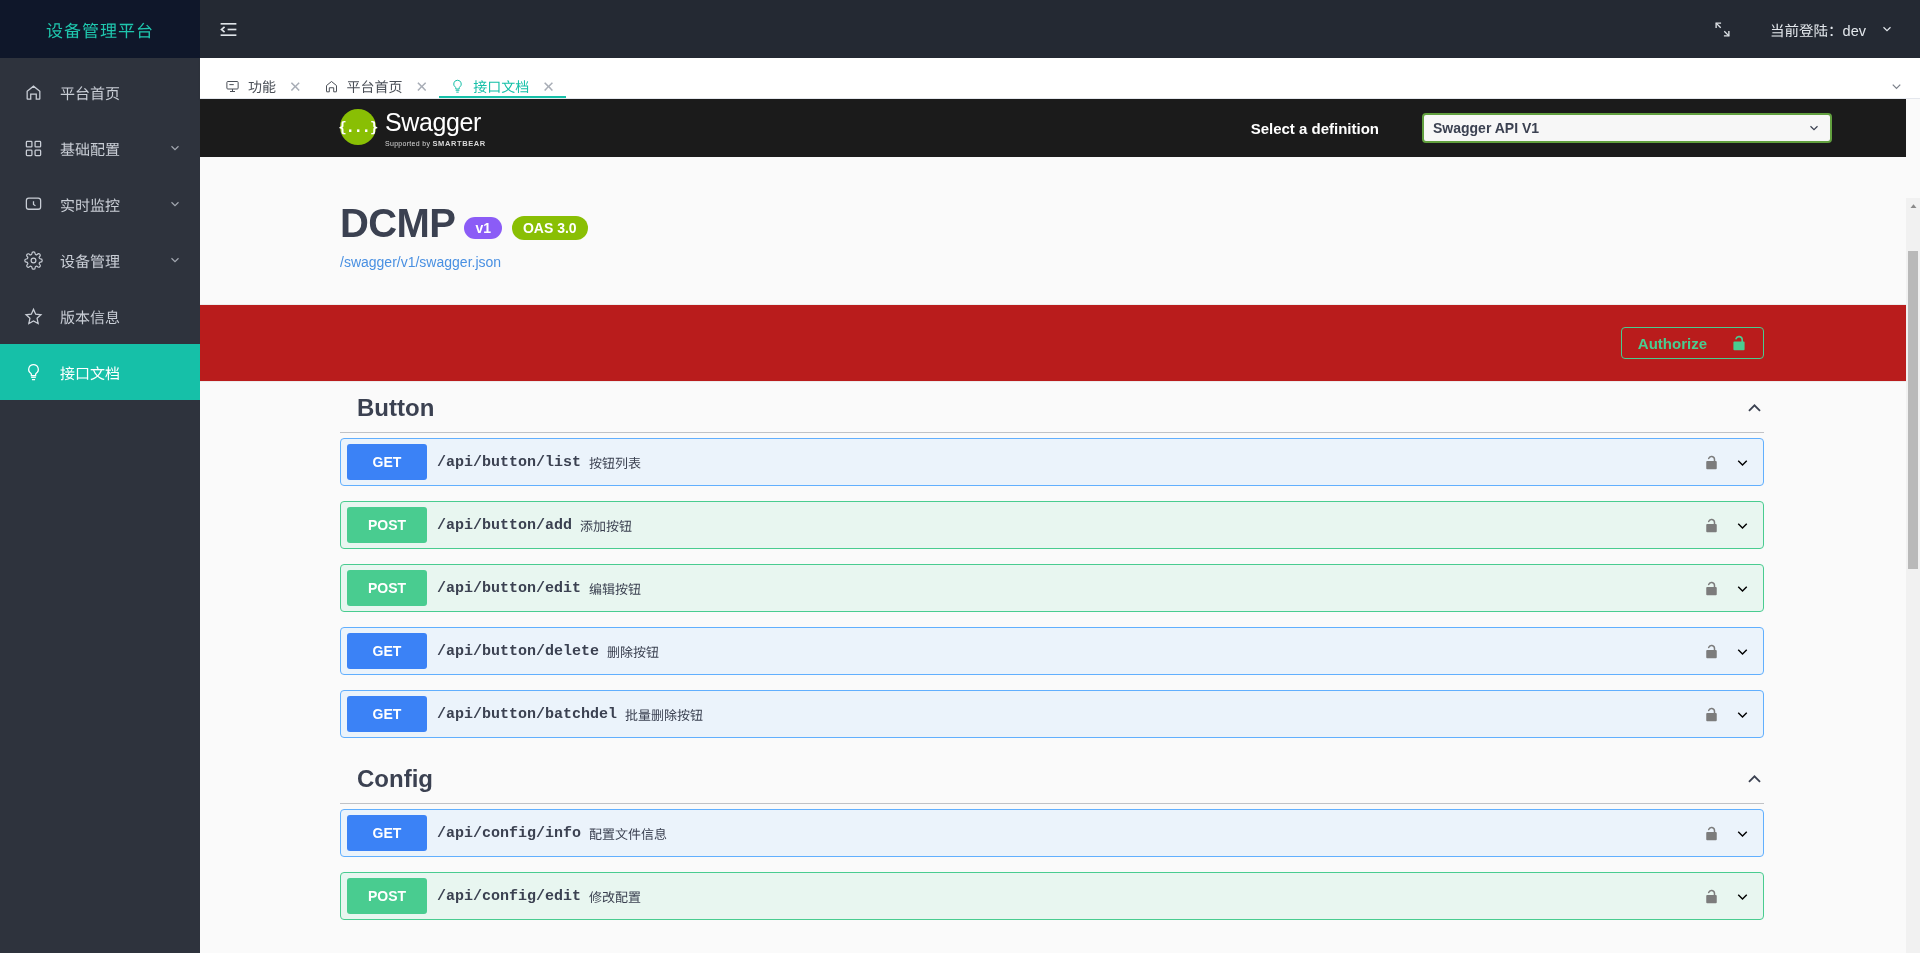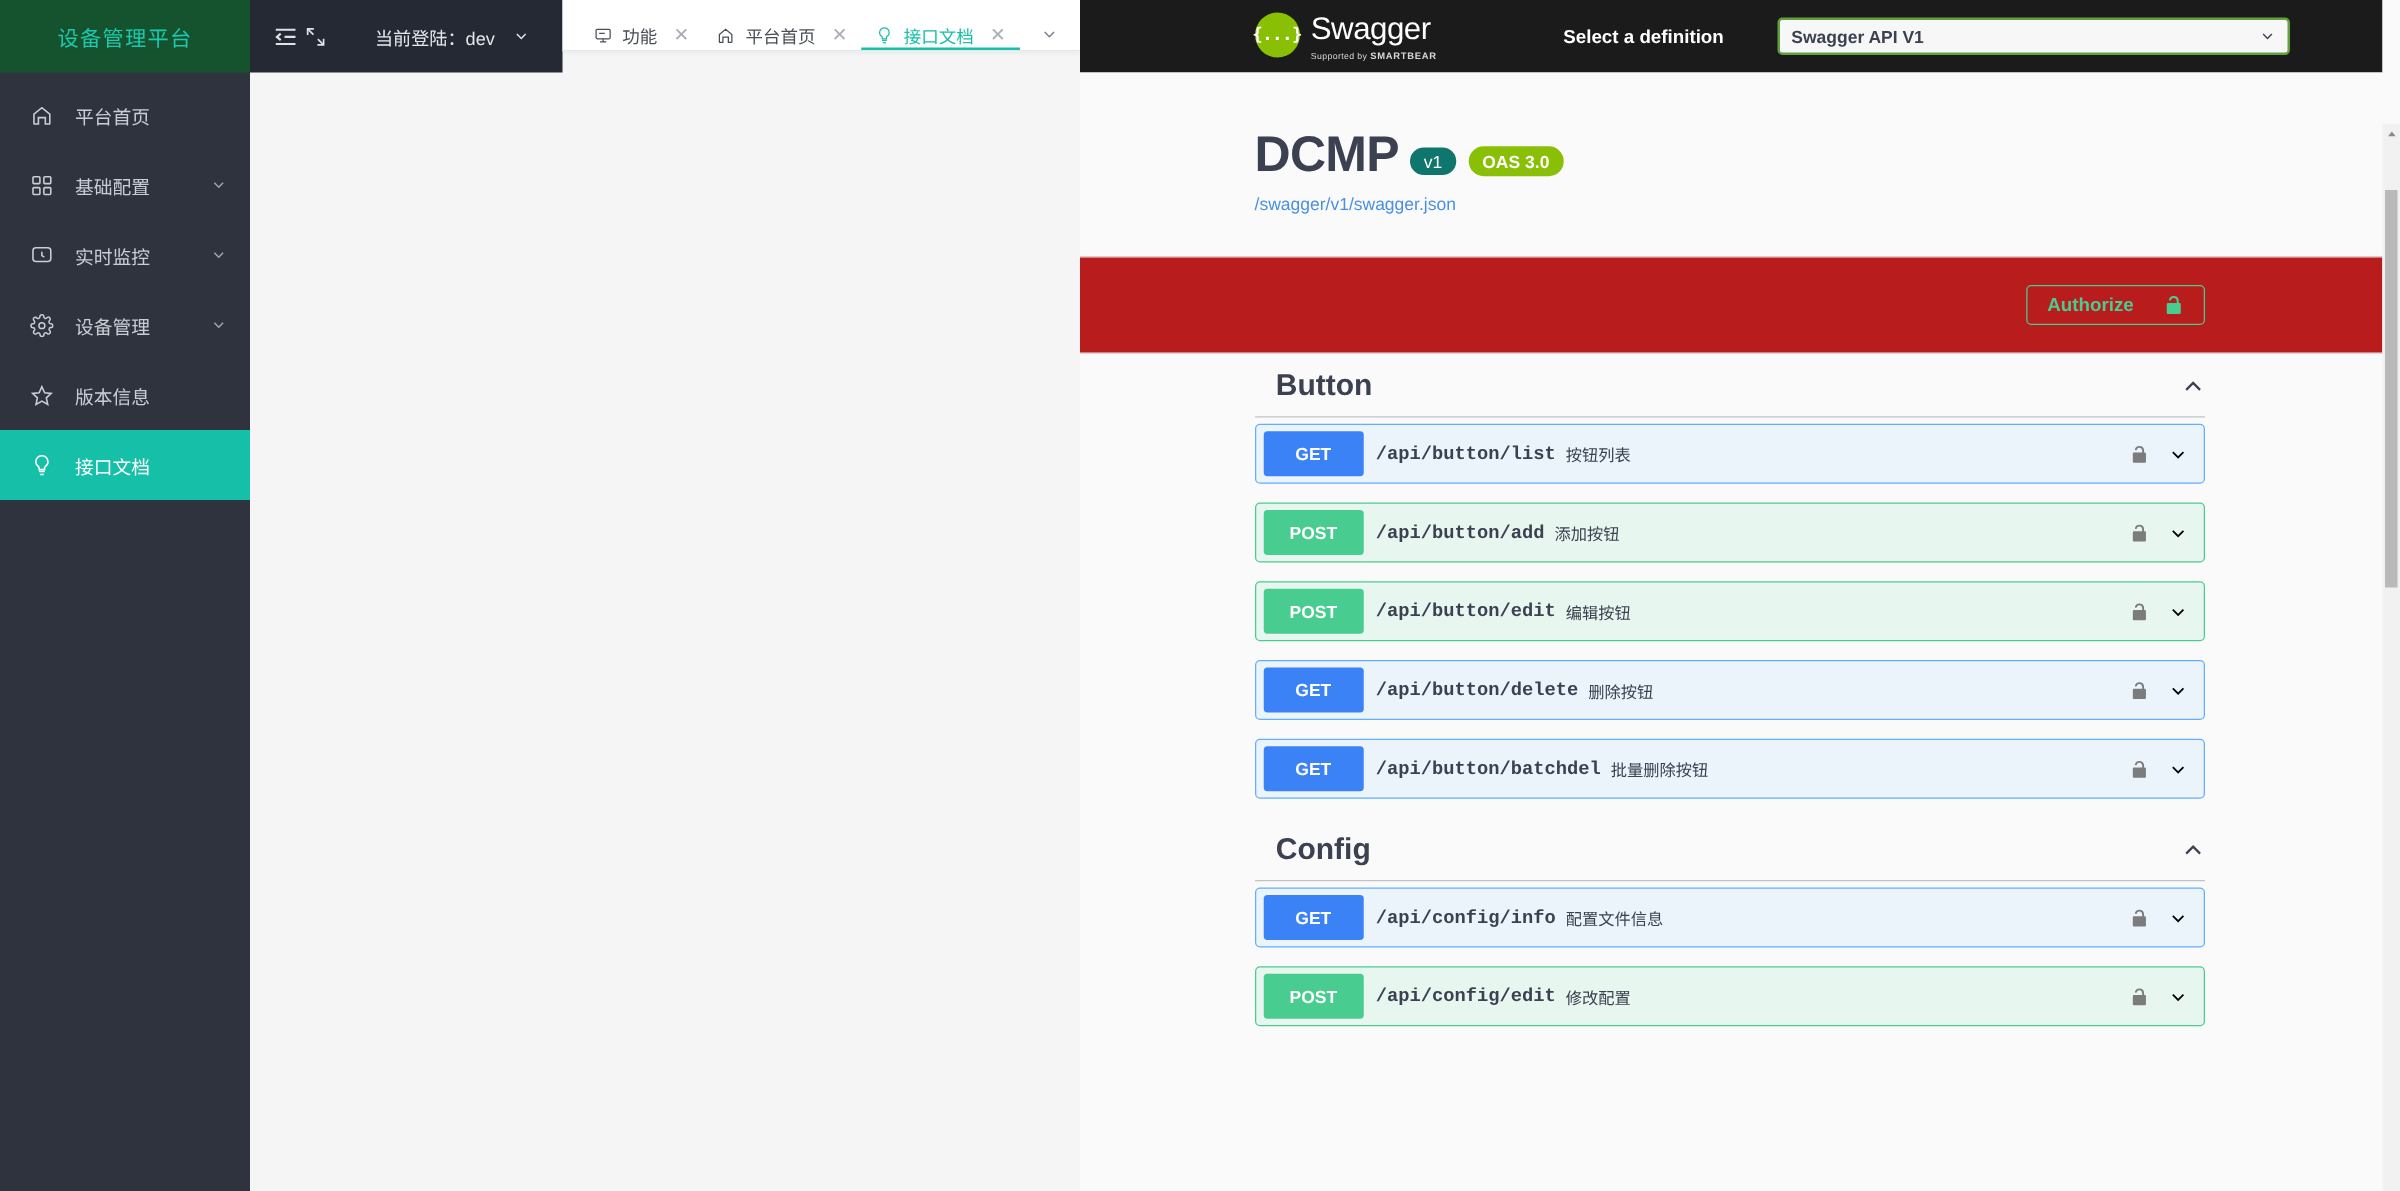--- a/index.html
+++ b/index.html
@@ -11,39 +11,39 @@
   }
   .app { display: flex; width: 1920px; height: 953px; position: relative; }
 
   
   .sidebar {
     width: 200px; min-width: 200px; height: 953px;
     background: #2e333d; display: flex; flex-direction: column;
   }
   .sidebar-logo {
     height: 58px; min-height: 58px; display: flex; align-items: center; justify-content: center;
-    background: #14532d; color: #1fc7ae; font-size: 17px; letter-spacing: 1px;
+    background: #0f172a; color: #1fc7ae; font-size: 17px; letter-spacing: 1px;
   }
   .sidebar-menu { flex: 1; padding-top: 6px; }
   .menu-item {
     height: 56px; display: flex; align-items: center; padding: 0 18px 0 22px;
     color: #c9ced6; font-size: 15px; cursor: pointer; position: relative;
   }
   .menu-item.active { background: #16c0a8; color: #ffffff; }
   .menu-item .mi-icon {
     width: 22px; height: 22px; margin-right: 16px; display: flex;
     align-items: center; justify-content: center; flex: 0 0 22px;
   }
   .menu-item .mi-icon svg { width: 19px; height: 19px; display: block; }
   .menu-item .mi-label { flex: 1; white-space: nowrap; }
   .menu-item .mi-arrow { width: 14px; height: 14px; opacity: .75; }
   .menu-item .mi-arrow svg { width: 14px; height: 14px; display: block; }
 
   
-  .main { flex: 1; display: flex; flex-direction: row; min-width: 0; position: relative; }
+  .main { flex: 1; display: flex; flex-direction: column; min-width: 0; position: relative; }
 
   
   .navbar {
     height: 58px; min-height: 58px; background: #242933;
     display: flex; align-items: center; padding: 0 26px 0 18px; color: #dfe3e8;
   }
   .nav-collapse { width: 26px; height: 26px; cursor: pointer; display:flex; align-items:center; }
   .nav-collapse svg { width: 21px; height: 21px; }
   .navbar-spacer { flex: 1; }
   .nav-fullscreen { width: 22px; height: 22px; margin-right: 34px; cursor: pointer; display:flex;align-items:center;}
@@ -97,21 +97,21 @@
     color: #3b4151; font-size: 14px; font-weight: bold; cursor: pointer; margin-left: 29px;
   }
   .def-select .ds-val { flex: 1; }
   .def-select .ds-caret svg { width: 14px; height: 14px; display: block; }
 
   
   .sw-info { background: #fafafa; padding: 44px 0 34px 140px; }
   .sw-title-row { display: flex; align-items: center; }
   .sw-title { font-size: 40px; font-weight: 700; color: #3b4151; letter-spacing: -0.6px; }
   .sw-ver {
-    background: #0f766e; color: #fff; border-radius: 57px; font-size: 14px; font-weight: 400;
+    background: #8b5cf6; color: #fff; border-radius: 57px; font-size: 14px; font-weight: 700;
     padding: 3px 11px; margin-left: 9px; position: relative; top: 4px;
   }
   .sw-oas {
     background: #89bf04; color: #fff; border-radius: 57px; font-size: 14px; font-weight: 700;
     padding: 4px 11px; margin-left: 10px; position: relative; top: 4px;
   }
   .sw-url { margin-top: 8px; font-size: 14px; color: #3b4151; }
   .sw-url a { color: #4990e2; text-decoration: none; }
 
   

